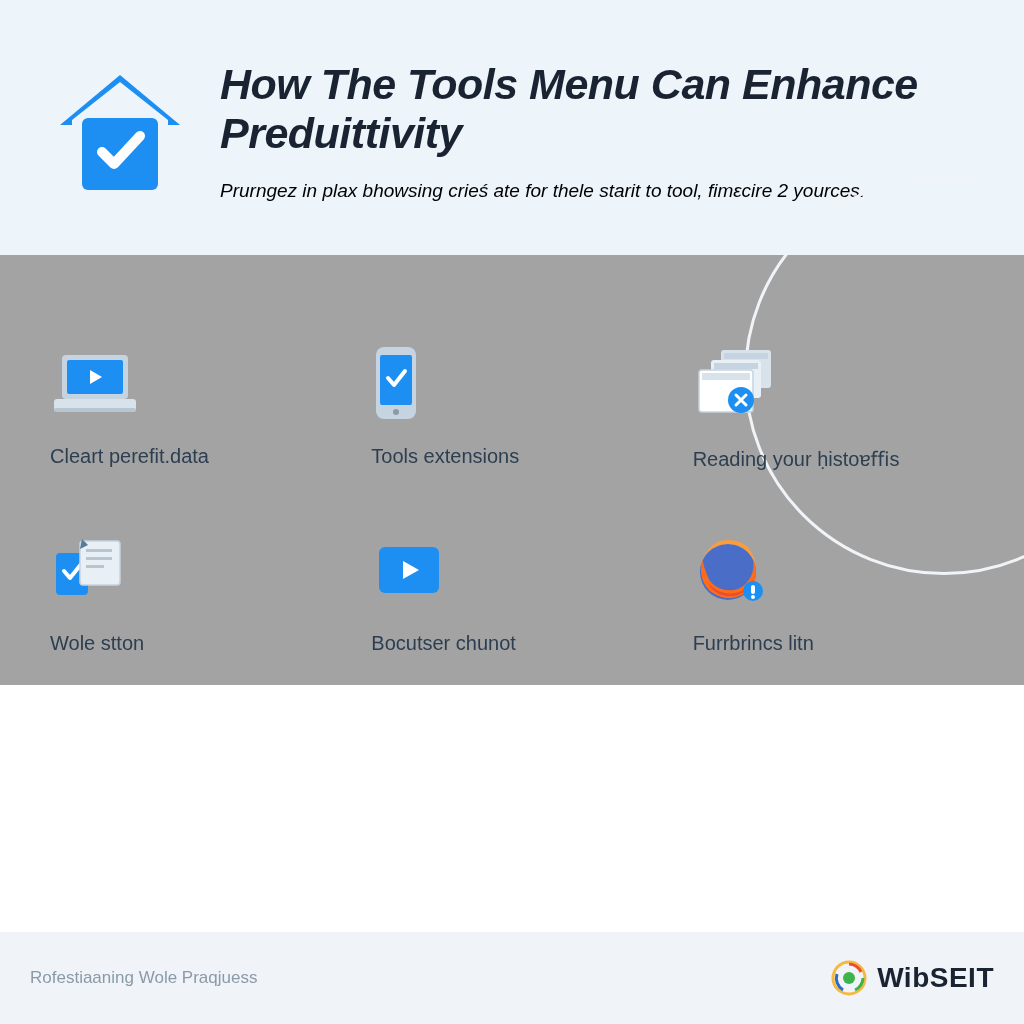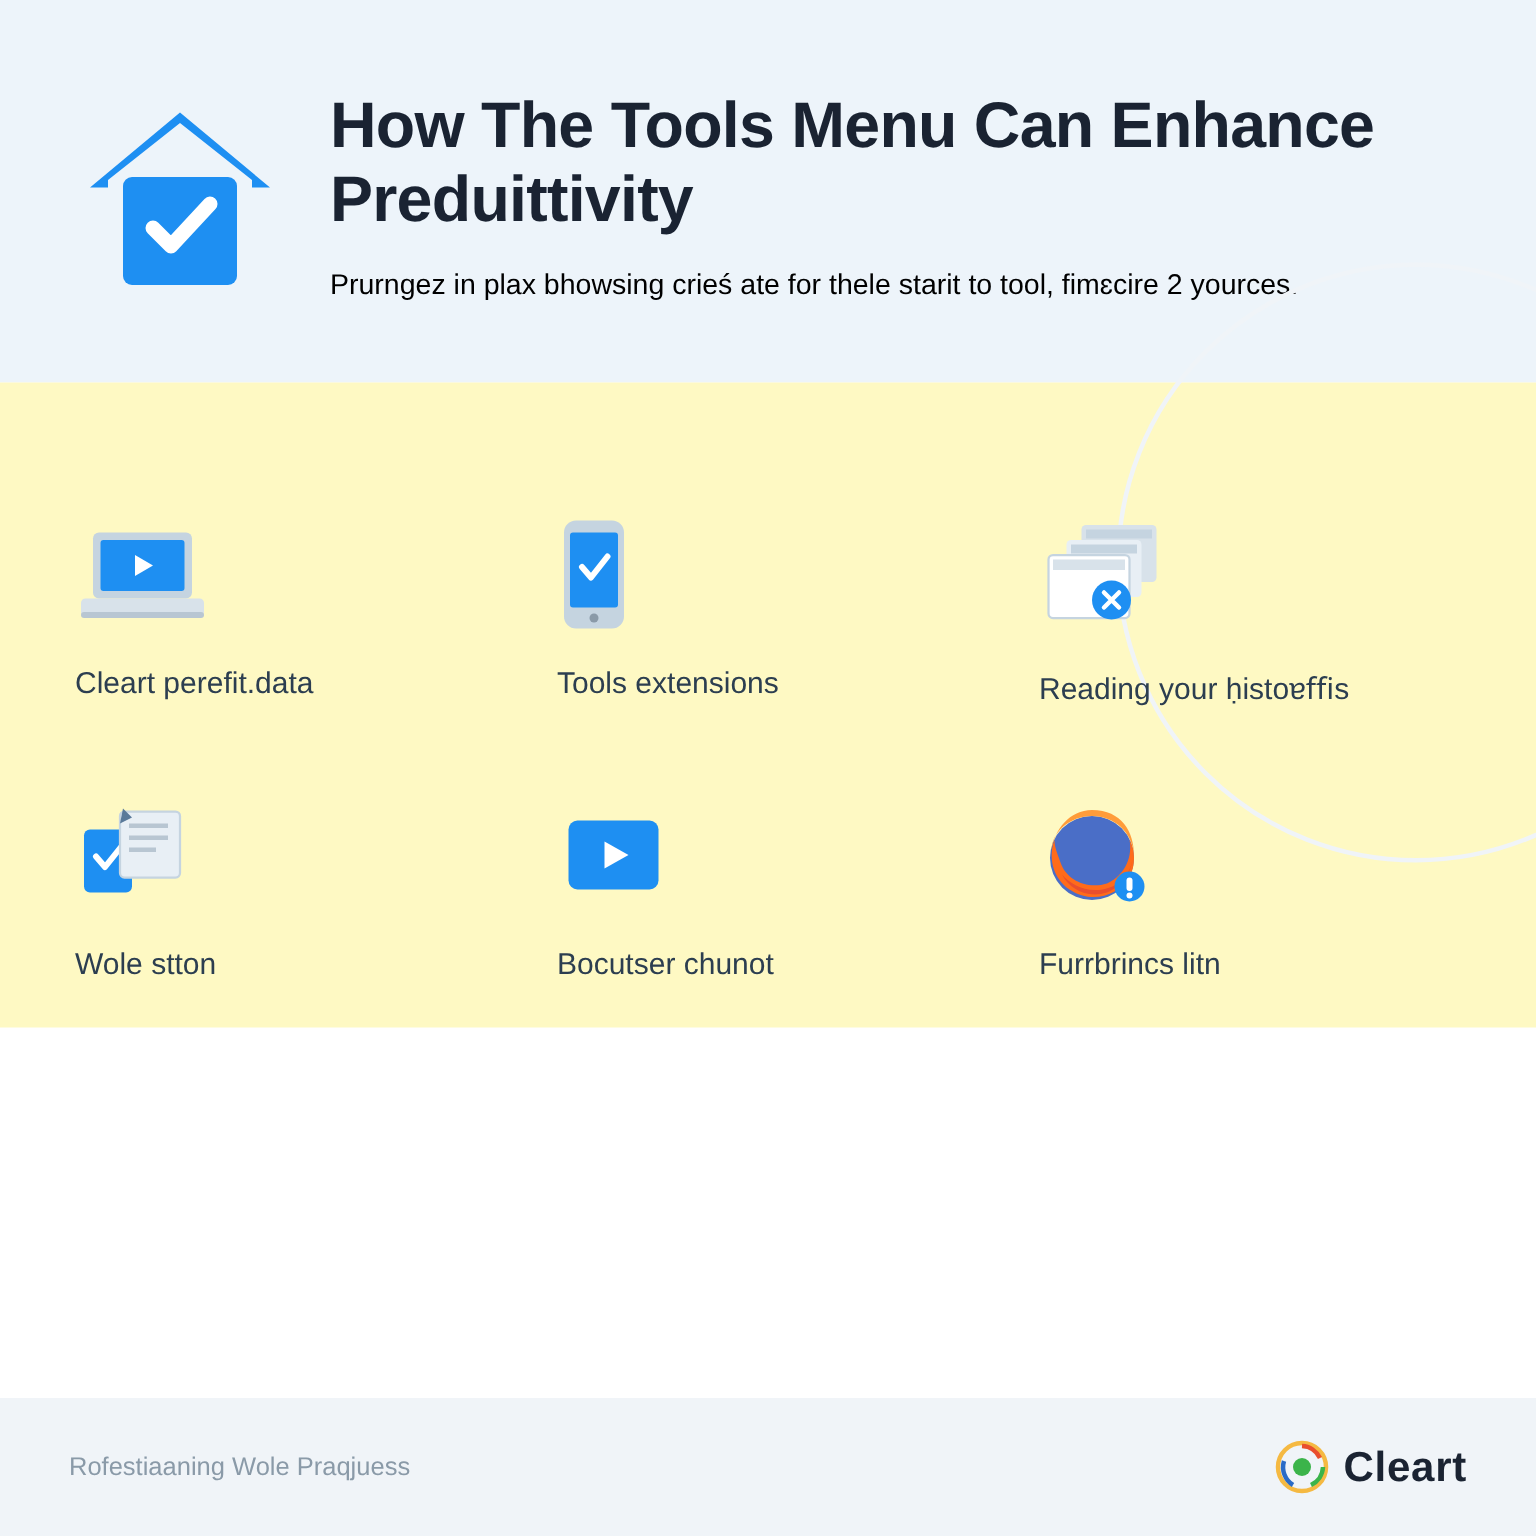--- a/index.html
+++ b/index.html
@@ -10,41 +10,42 @@
   background: #ffffff;
   overflow: hidden;
   position: relative;
 }
 .header {
   background: #edf4fa;
   padding: 60px 50px 50px 50px;
   display: flex;
   align-items: flex-start;
   gap: 30px;
+  font-style: italic;
 }
 .house-icon {
   flex-shrink: 0;
   margin-top: 10px;
 }
 .header-text { flex: 1; }
 .title {
   font-size: 43px;
   font-weight: 700;
   color: #1a2332;
   line-height: 1.15;
   margin-bottom: 18px;
   letter-spacing: -0.5px;
 }
 .subtitle {
   font-size: 19px;
   color: #000000;
   line-height: 1.5;
 }
 .content {
-  background: #fef9c3;
+  background: #a3a3a3;
   padding: 50px 50px 30px 50px;
   position: relative;
 }
 .bg-circle {
   position: absolute;
   right: -120px;
   top: -80px;
   width: 400px;
   height: 400px;
   border: 3px solid #f0f4f8;
@@ -74,21 +75,21 @@
   font-size: 20px;
   color: #2c3e50;
   font-weight: 400;
 }
 .footer {
   position: absolute;
   bottom: 0;
   left: 0;
   right: 0;
   background: #f0f4f8;
-  padding: 28px 46px;
+  padding: 28px 30px;
   display: flex;
   justify-content: space-between;
   align-items: center;
 }
 .footer-text {
   font-size: 17px;
   color: #8a9aa8;
 }
 .brand {
   display: flex;
@@ -210,15 +211,15 @@
 <div class="footer">
   <div class="footer-text">Rofestiaaning Wole Praqjuess</div>
   <div class="brand">
     <svg width="36" height="36" viewBox="0 0 36 36">
       <circle cx="18" cy="18" r="16" fill="none" stroke="#f5b942" stroke-width="3"></circle>
       <path d="M18 4 A14 14 0 0 1 30 12" stroke="#e94f2e" stroke-width="3" fill="none"></path>
       <path d="M32 18 A14 14 0 0 1 24 30" stroke="#3bb44a" stroke-width="3" fill="none"></path>
       <path d="M12 30 A14 14 0 0 1 6 14" stroke="#2a6bc7" stroke-width="3" fill="none"></path>
       <circle cx="18" cy="18" r="6" fill="#3bb44a"></circle>
     </svg>
-    <span class="brand-text">Cleart</span>
+    <span class="brand-text">WibSEIT</span>
   </div>
 </div>
 
 </body></html>

